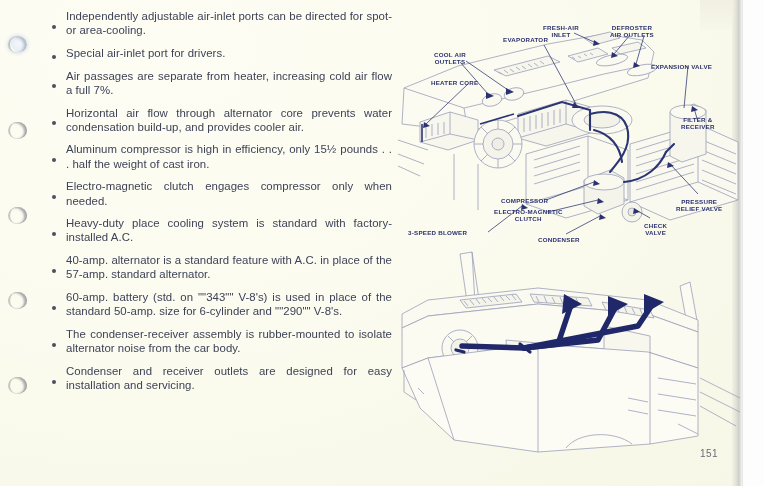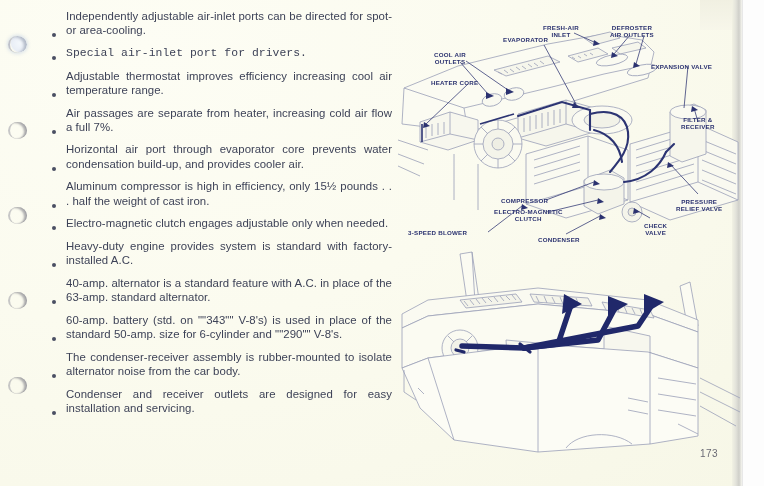--- a/index.html
+++ b/index.html
@@ -62,41 +62,41 @@
     background: radial-gradient(circle at 60% 40%, #f4f8fc 0%, #e9eef6 60%, rgba(255,255,255,0) 72%);
   }
   
   #bullet-list {
     position: absolute;
     left: 52px; top: 9px;
     width: 340px;
   }
   .bullet-row {
     display: flex;
-    align-items: flex-end;
+    align-items: center;
     margin-bottom: 8.5px;
   }
   .bullet-dot {
     flex: 0 0 auto;
     width: 4px; height: 4px;
     border-radius: 50%;
     background: #4a4f63;
     margin-top: 7px;
     margin-right: 10px;
   }
   .bullet-text {
     flex: 1 1 auto;
     font-size: 11.4px;
     line-height: 14.2px;
     color: #3d4257;
     letter-spacing: 0.05px;
     text-align: justify;
     text-align-last: left;
   }
-  .bullet-text.nojust { text-align: left; font-family: Liberation Mono, monospace; }
+  .bullet-text.nojust { text-align: left; }
   
   .diagram {
     position: absolute;
   }
   #diagram-top { left: 398px; top: 4px; width: 344px; height: 250px; }
   #diagram-bottom { left: 398px; top: 248px; width: 344px; height: 216px; }
   .dlabel {
     position: absolute;
     font-size: 6.2px;
     line-height: 7.4px;
@@ -134,45 +134,41 @@
     <div class="bullet-row">
       <span class="bullet-dot"></span>
       <span class="bullet-text">Independently adjustable air-inlet ports can be directed for spot- or area-cooling.</span>
     </div>
     <div class="bullet-row">
       <span class="bullet-dot"></span>
       <span class="bullet-text nojust">Special air-inlet port for drivers.</span>
     </div>
     <div class="bullet-row">
       <span class="bullet-dot"></span>
-      <span class="bullet-text">Adjustable thermostat improves efficiency increasing cool air temperature range.</span>
-    </div>
-    <div class="bullet-row">
-      <span class="bullet-dot"></span>
       <span class="bullet-text">Air passages are separate from heater, increasing cold air flow a full 7%.</span>
     </div>
     <div class="bullet-row">
       <span class="bullet-dot"></span>
-      <span class="bullet-text">Horizontal air port through evaporator core prevents water condensation build-up, and provides cooler air.</span>
+      <span class="bullet-text">Horizontal air flow through alternator core prevents water condensation build-up, and provides cooler air.</span>
     </div>
     <div class="bullet-row">
       <span class="bullet-dot"></span>
       <span class="bullet-text">Aluminum compressor is high in efficiency, only 15½ pounds . . . half the weight of cast iron.</span>
     </div>
     <div class="bullet-row">
       <span class="bullet-dot"></span>
-      <span class="bullet-text">Electro-magnetic clutch engages adjustable only when needed.</span>
-    </div>
-    <div class="bullet-row">
-      <span class="bullet-dot"></span>
-      <span class="bullet-text">Heavy-duty engine provides system is standard with factory-installed A.C.</span>
-    </div>
-    <div class="bullet-row">
-      <span class="bullet-dot"></span>
-      <span class="bullet-text">40-amp. alternator is a standard feature with A.C. in place of the 63-amp. standard alternator.</span>
+      <span class="bullet-text">Electro-magnetic clutch engages compressor only when needed.</span>
+    </div>
+    <div class="bullet-row">
+      <span class="bullet-dot"></span>
+      <span class="bullet-text">Heavy-duty place cooling system is standard with factory-installed A.C.</span>
+    </div>
+    <div class="bullet-row">
+      <span class="bullet-dot"></span>
+      <span class="bullet-text">40-amp. alternator is a standard feature with A.C. in place of the 57-amp. standard alternator.</span>
     </div>
     <div class="bullet-row">
       <span class="bullet-dot"></span>
       <span class="bullet-text">60-amp. battery (std. on ""343"" V-8's) is used in place of the standard 50-amp. size for 6-cylinder and ""290"" V-8's.</span>
     </div>
     <div class="bullet-row">
       <span class="bullet-dot"></span>
       <span class="bullet-text">The condenser-receiver assembly is rubber-mounted to isolate alternator noise from the car body.</span>
     </div>
     <div class="bullet-row">
@@ -367,15 +363,15 @@
         <polygon points="210,48 230,56 210,68"></polygon>
         <polygon points="246,46 266,54 246,66"></polygon>
       </g>
       <g stroke="#20286a" fill="none" stroke-width="3.2" stroke-linecap="round">
         <path d="M58 102 L66 104"></path>
         <path d="M122 96 L132 104"></path>
       </g>
     </svg>
   </div>
 
-  <div id="page-number">173</div>
+  <div id="page-number">151</div>
 
 </div>
 
 </body></html>

